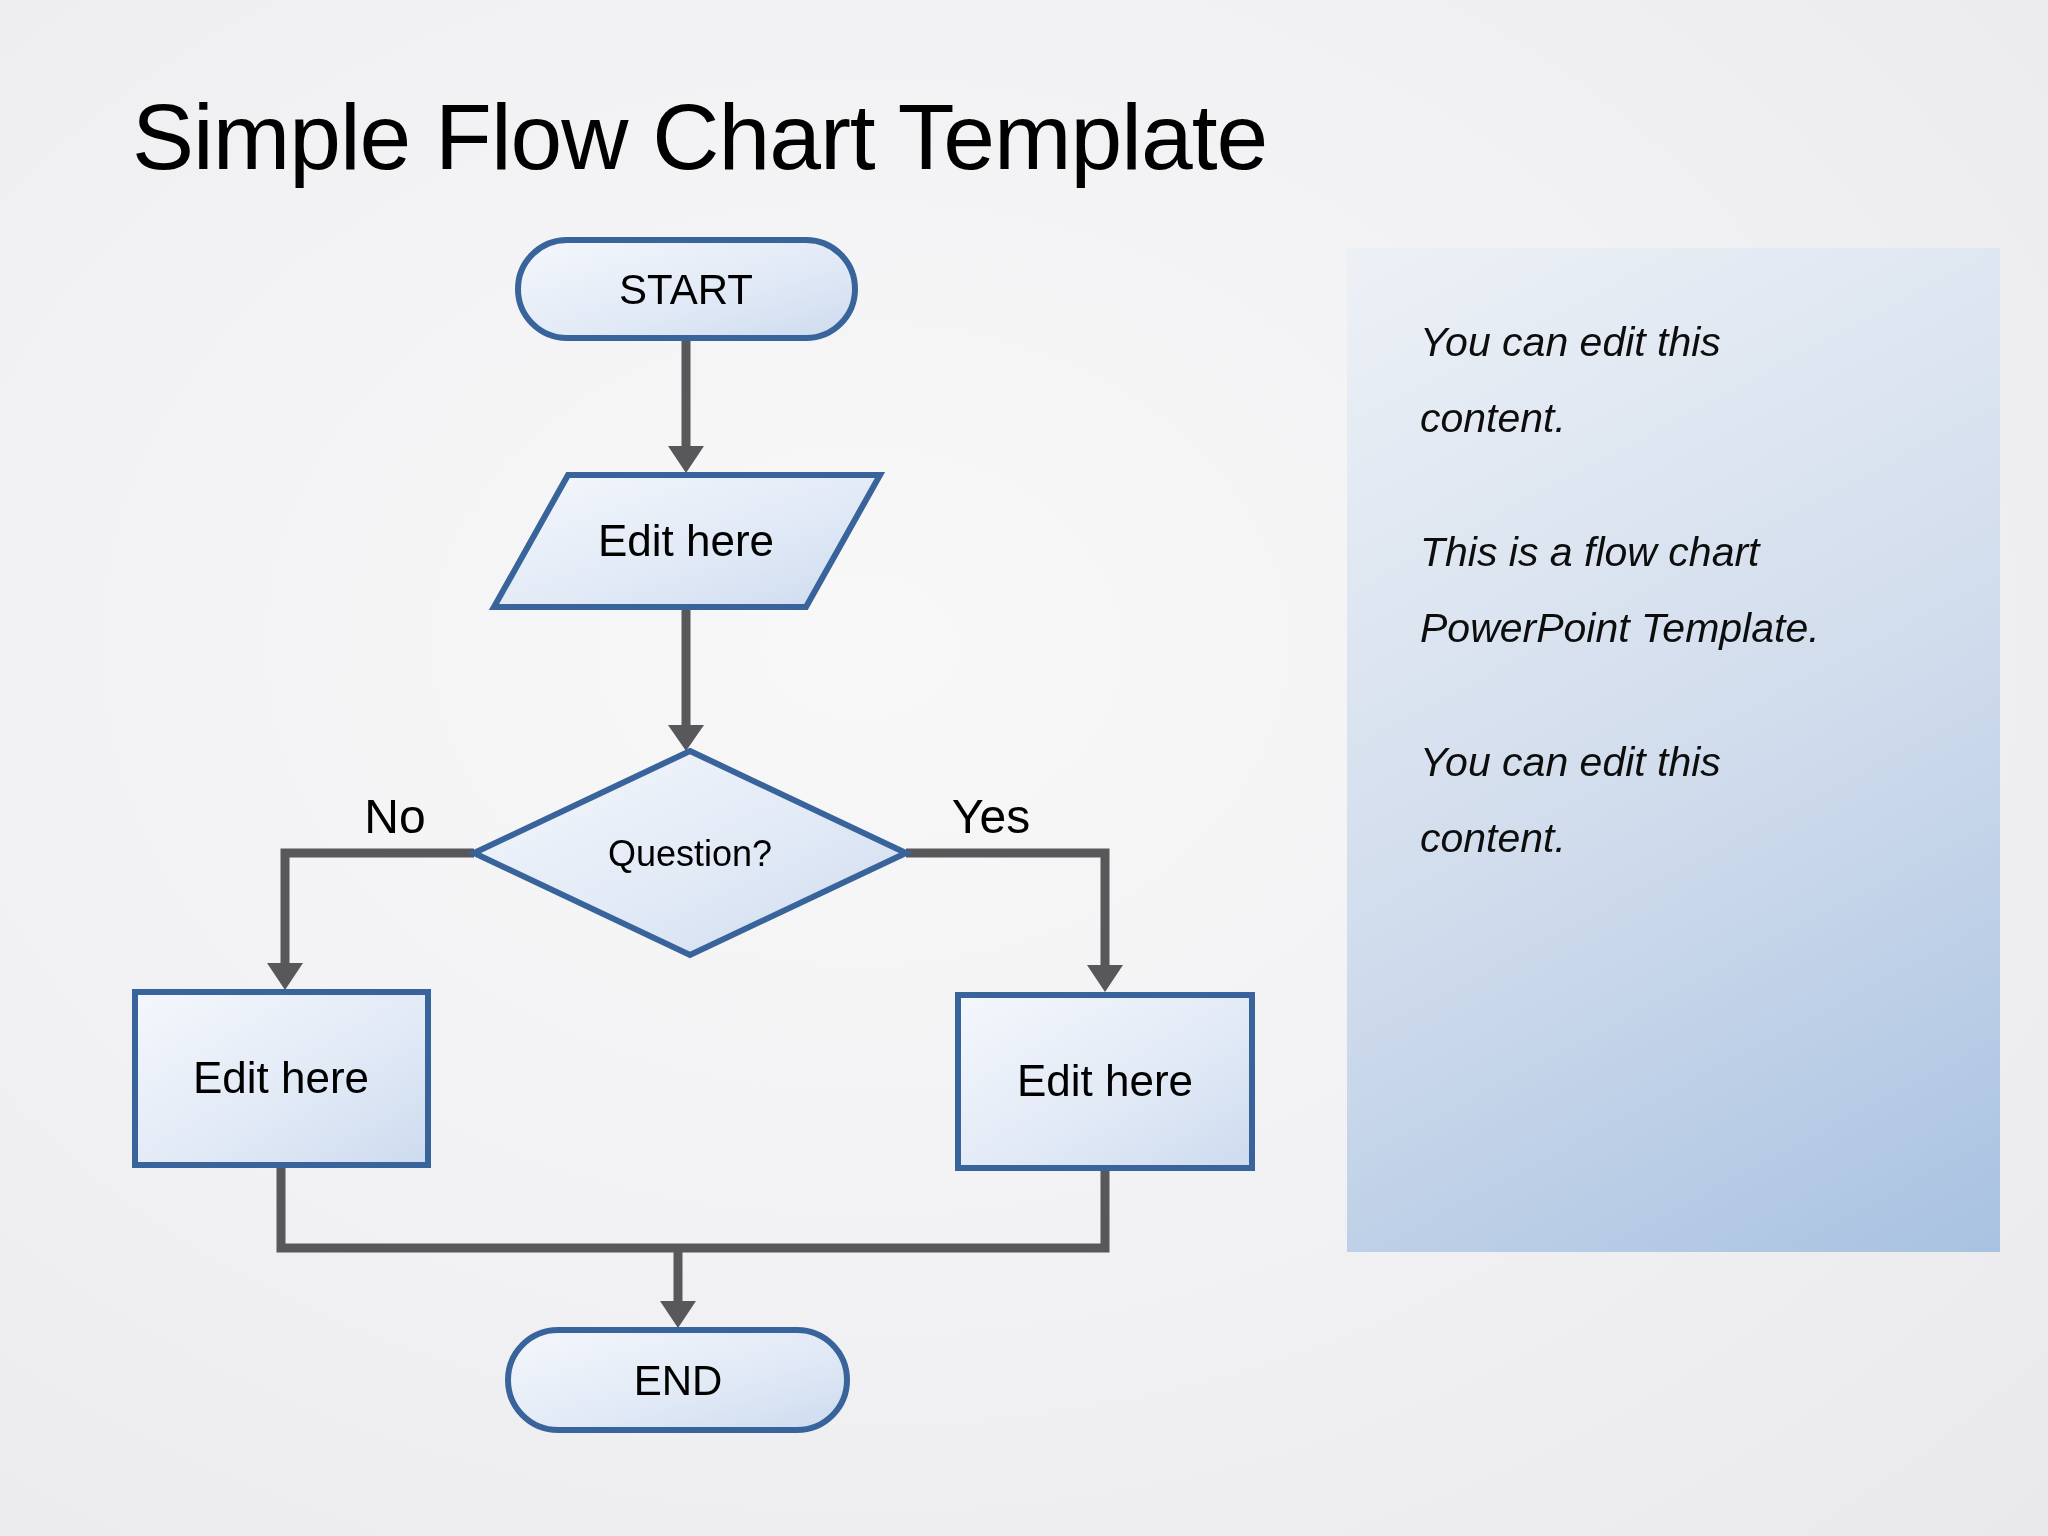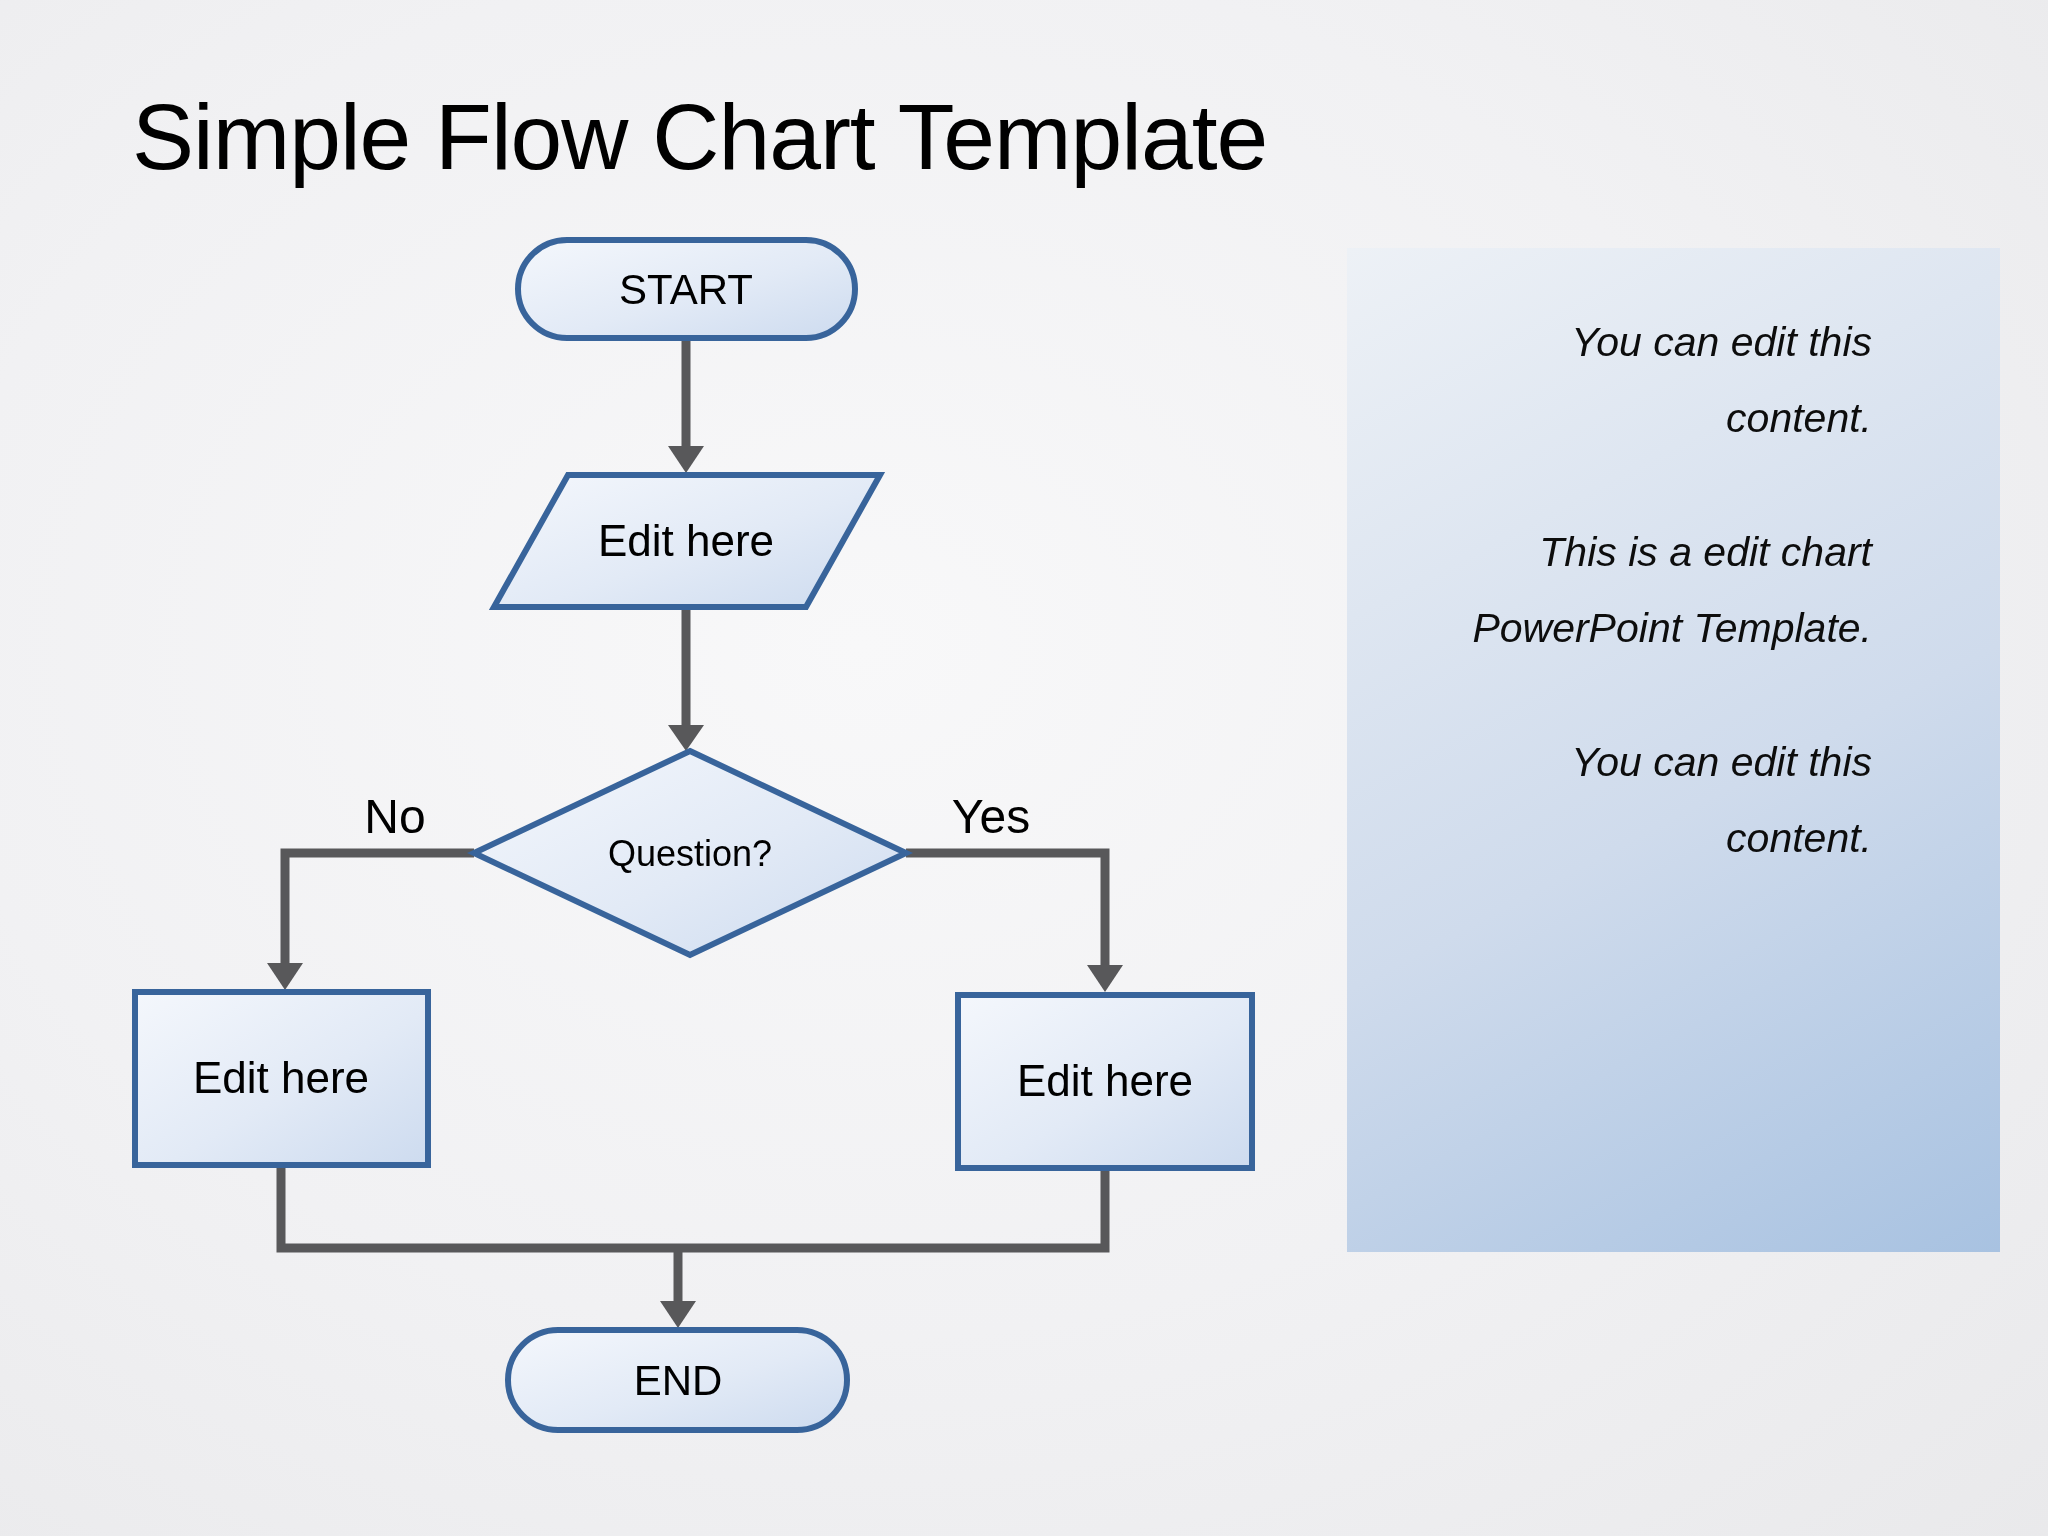--- a/index.html
+++ b/index.html
@@ -8,21 +8,20 @@
     width: 2048px;
     height: 1536px;
     overflow: hidden;
     font-family: "Liberation Sans", sans-serif;
   }
   .slide {
     position: relative;
     width: 2048px;
     height: 1536px;
     background: radial-gradient(ellipse at 42% 42%, #f8f8f9 0%, #f1f1f3 55%, #e9e9eb 100%);
-    text-align: right;
   }
   .slide-title {
     position: absolute;
     left: 132px;
     top: 86px;
     margin: 0;
     font-size: 93px;
     font-weight: 400;
     line-height: 1.1;
     color: #000000;
@@ -118,17 +117,17 @@
 
     <rect x="958" y="995" width="294" height="173" fill="url(#shapeGrad)" stroke="#38649b" stroke-width="6"></rect>
     <text class="node-text" x="1105" y="1096" font-size="44" text-anchor="middle">Edit here</text>
 
     <rect x="508" y="1330" width="339" height="100" rx="50" ry="50" fill="url(#shapeGrad)" stroke="#38649b" stroke-width="6"></rect>
     <text class="node-text" x="678" y="1395" font-size="42" text-anchor="middle">END</text>
   </svg>
 
   <div class="side-panel">
     <p>You can edit this content.</p>
-    <p>This is a edit chart PowerPoint Template.</p>
+    <p>This is a flow chart PowerPoint Template.</p>
     <p>You can edit this content.</p>
   </div>
 
 </div>
 
 </body></html>

